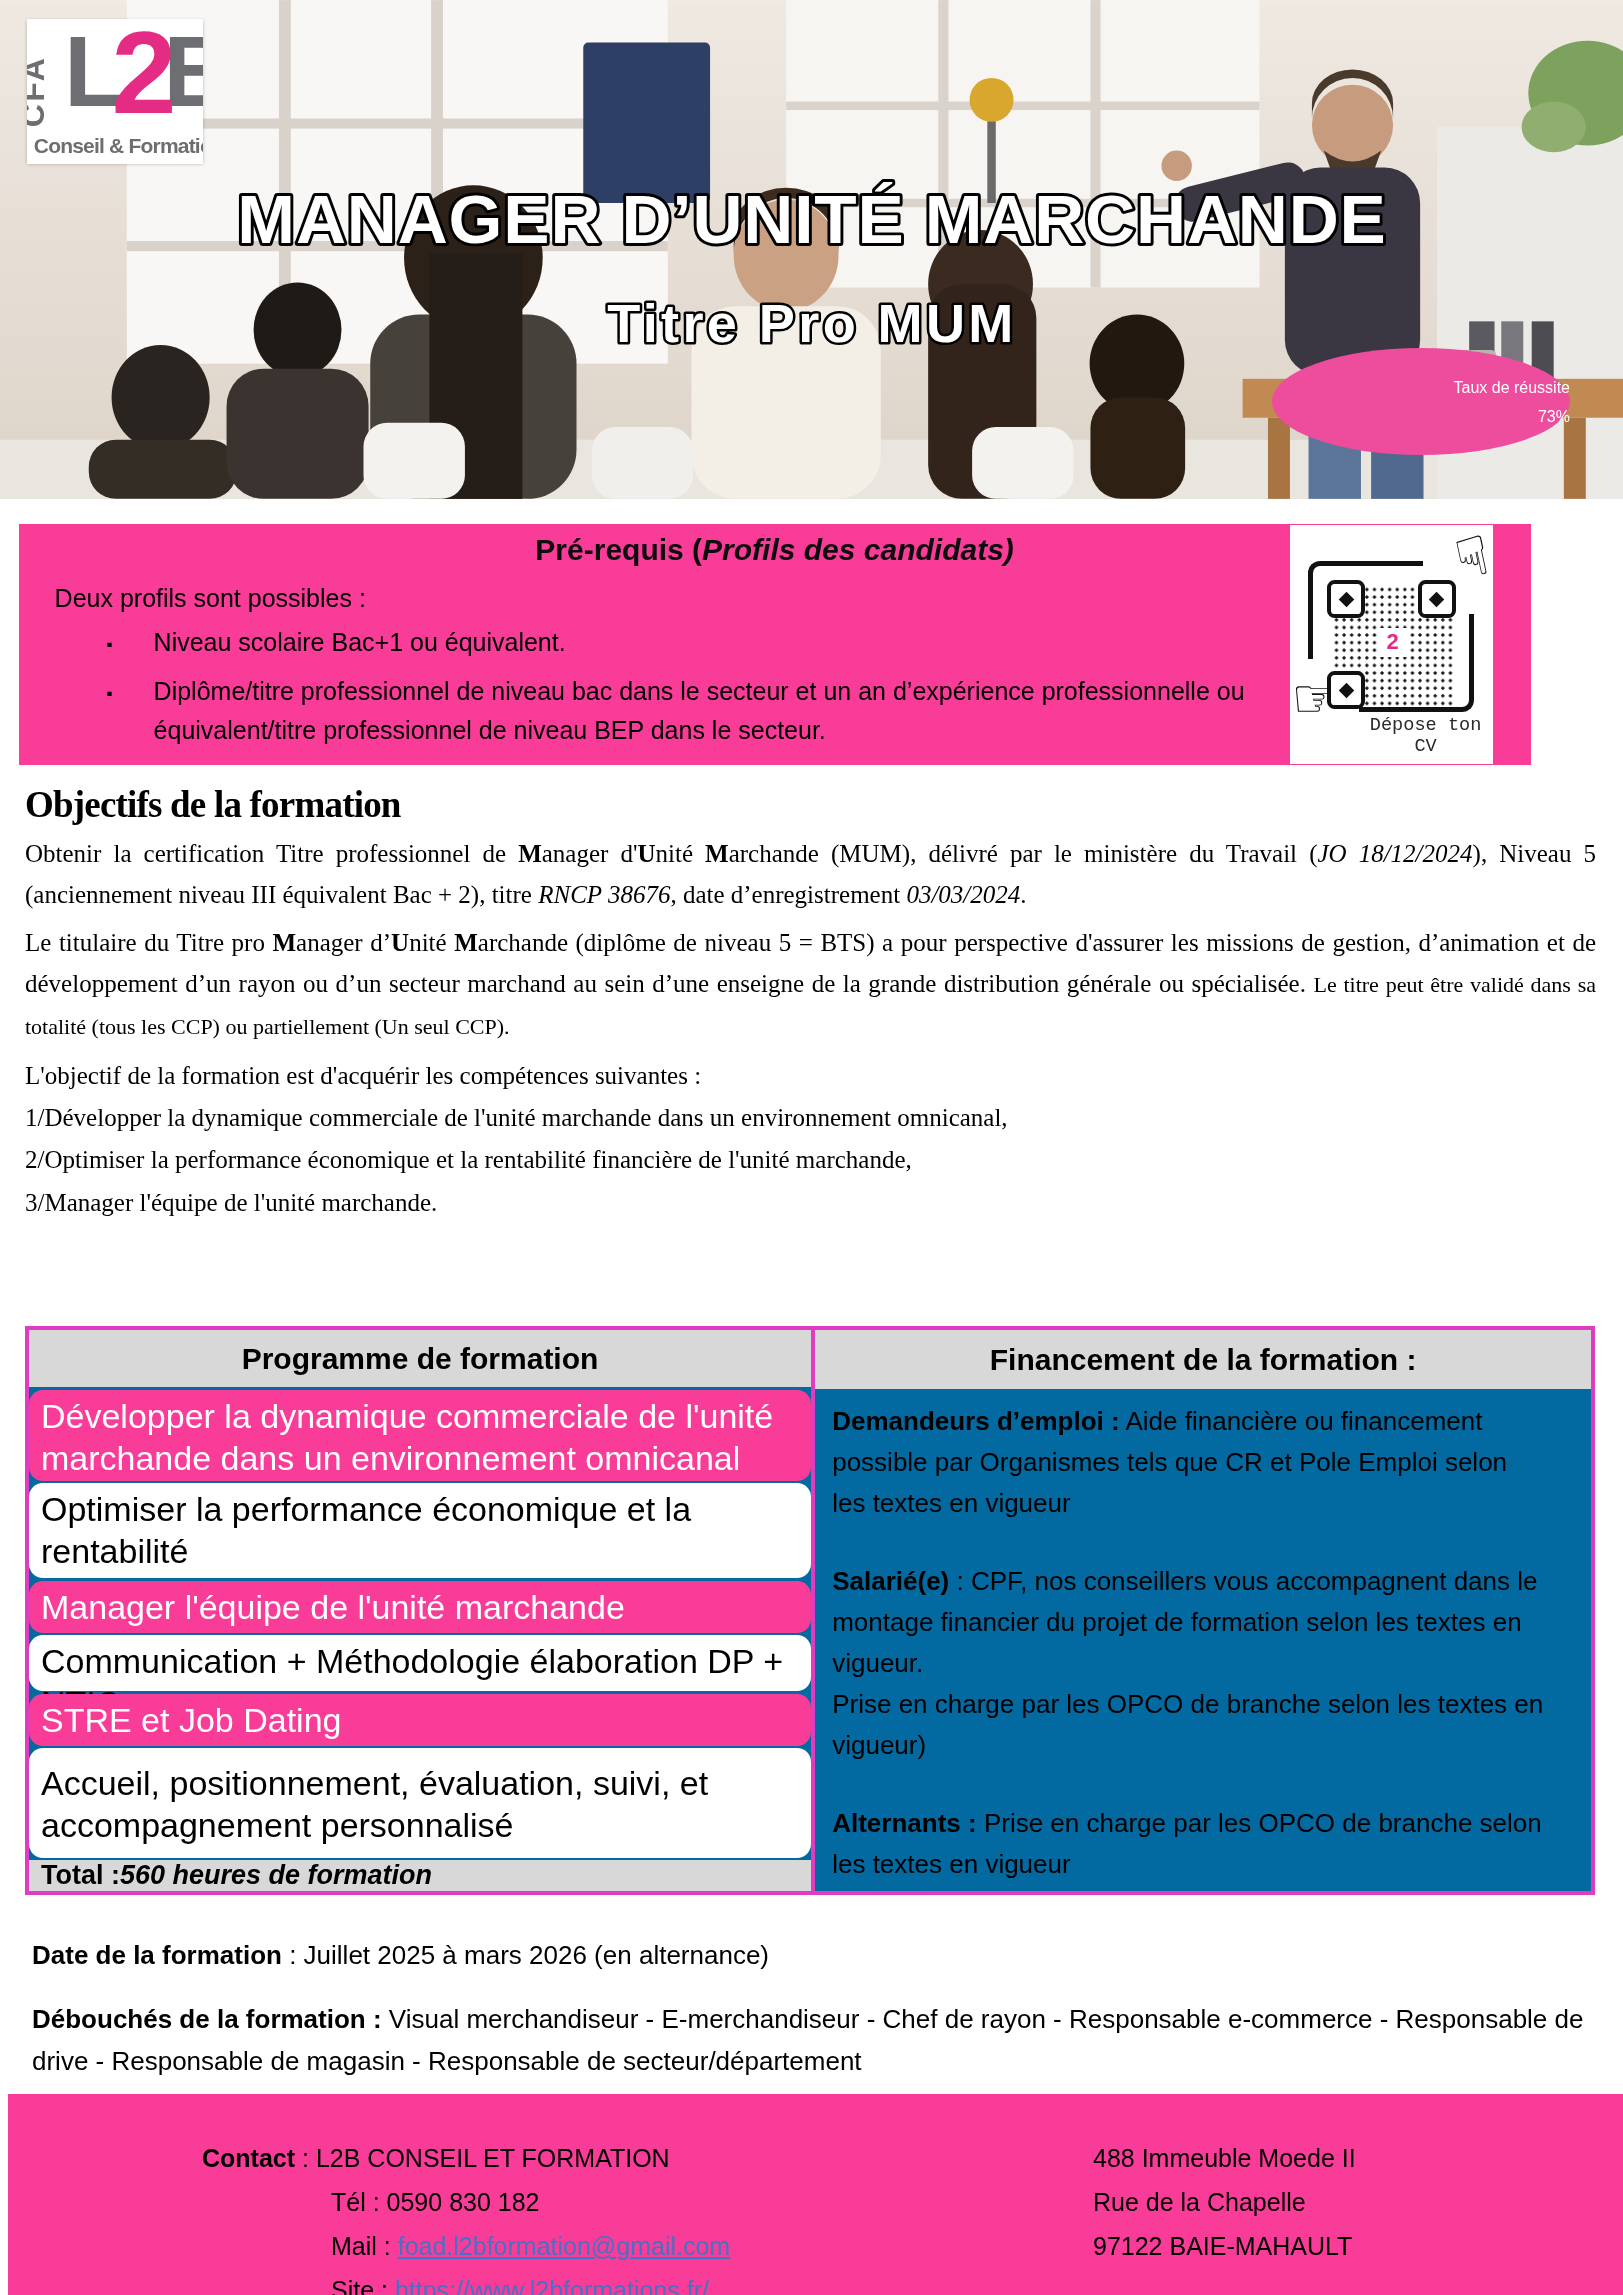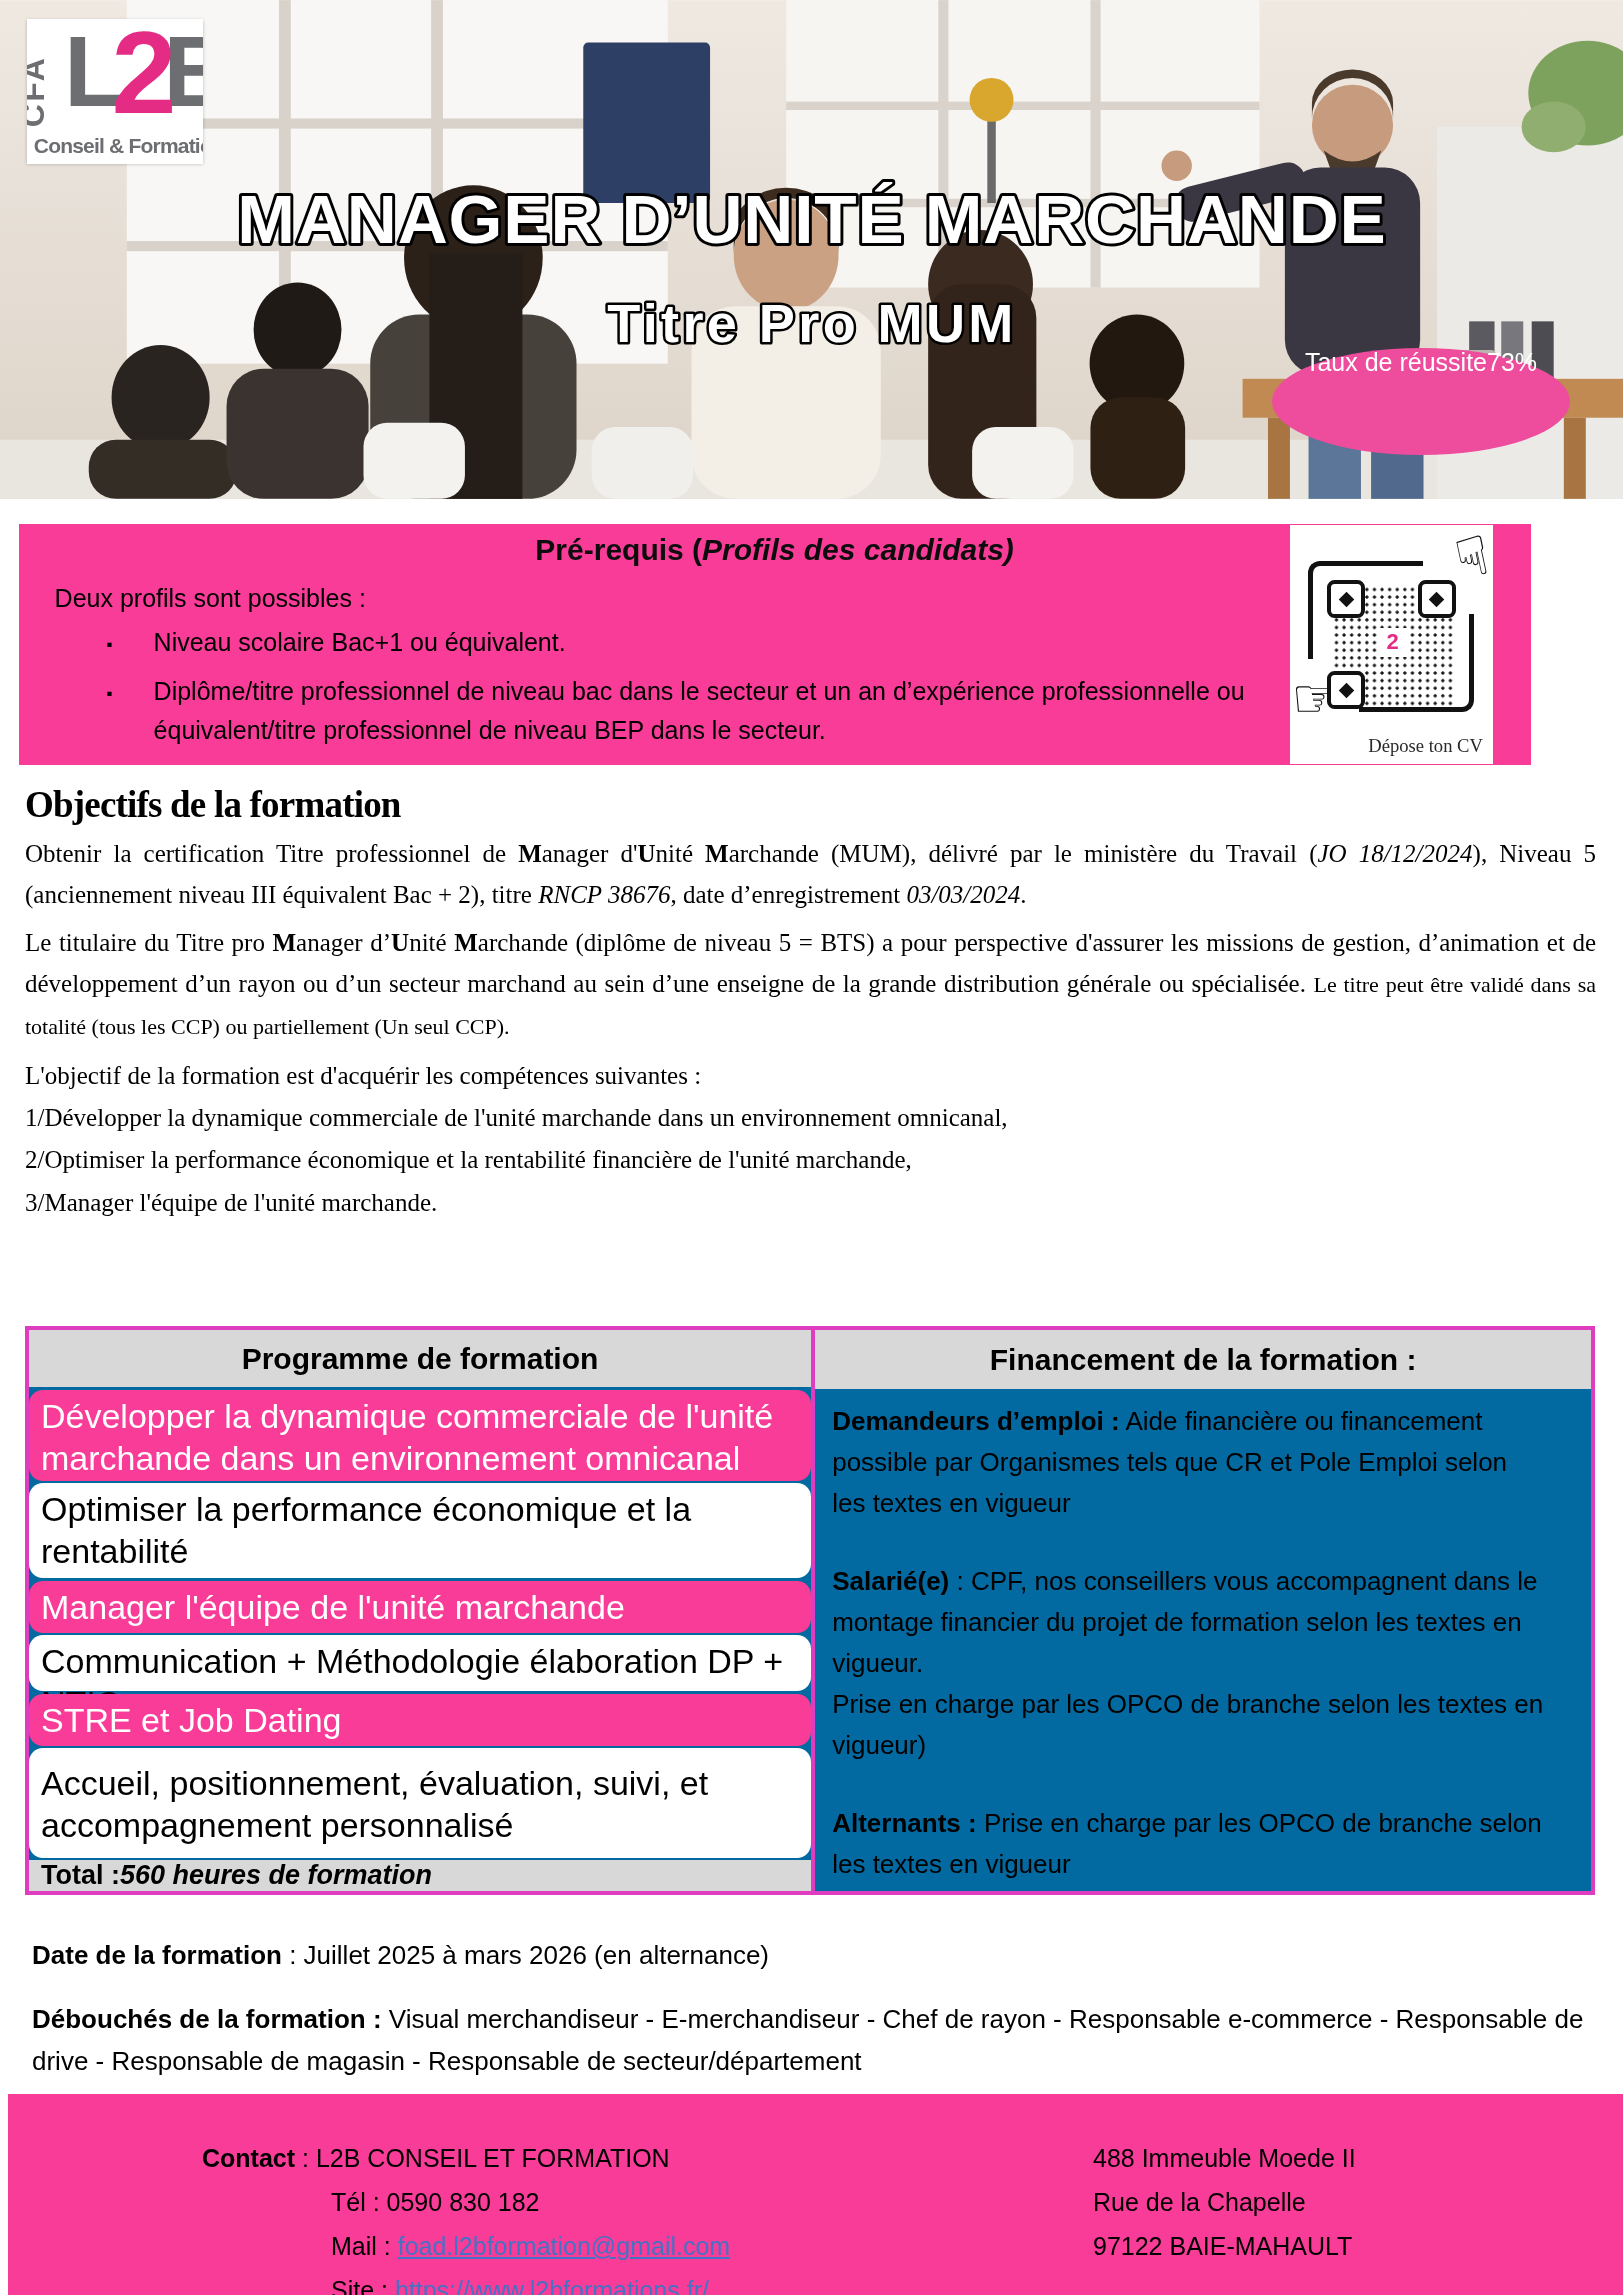--- a/index.html
+++ b/index.html
@@ -16,22 +16,22 @@
         box-shadow:0 0.8px 3.4px rgba(0,0,0,.25);overflow:hidden;}
   .logo-cfa{position:absolute;left:-29px;top:54px;transform:rotate(-90deg);
         font-weight:bold;font-size:32px;color:#6d6e71;letter-spacing:2.5px;}
   .logo-l2b{position:absolute;left:37px;top:-8.5px;font-weight:bold;font-size:100px;
         letter-spacing:-13.5px;color:#6d6e71;line-height:110px;}
   .logo-l2b .two{color:#e42c84;font-size:117px;position:relative;top:6.8px;z-index:2;}
   .logo-sub{position:absolute;left:6.8px;bottom:6.8px;font-weight:bold;font-size:21px;color:#6d6e71;
         letter-spacing:-0.8px;white-space:nowrap;}
   .title-svg{position:absolute;left:127px;top:101px;}
   .badge{position:absolute;left:1272px;top:348px;width:298px;height:107px;border-radius:50%;
-        background:#ee4c9c;color:#fff;display:flex;align-items:flex-start;
-        justify-content:center;font-size:25px;line-height:29px;}
+        background:#ee4c9c;color:#fff;display:flex;flex-direction:column;align-items:flex-end;
+        justify-content:center;font-size:16px;line-height:29px;}
 
   
   .band{position:absolute;left:18.6px;top:524px;width:1512px;height:241px;background:#f93c98;}
   .band-title{ text-align:center;padding-top:8.5px;font-size:30px;color:#0d0d0d;}
   .band-intro{margin:17px 0 0 36px;font-size:25px;}
   .band-bullets{margin:5px 0 0 0;padding:0;list-style:none;}
   .band-bullets li{position:relative;margin:10px 0 0 88px;padding-left:47px;
         font-size:25px;line-height:39px;max-width:1124px;}
   .bullet-glyph{position:absolute;left:0;top:2.5px;font-size:17px;}
 
@@ -47,21 +47,21 @@
   .finder{position:absolute;width:30px;height:30px;border:4.2px solid #111;border-radius:7.6px;
         background:#fff;display:flex;align-items:center;justify-content:center;}
   .finder .dia{width:11px;height:11px;background:#111;transform:rotate(45deg);}
   .qr-center{position:absolute;left:47px;top:44px;width:30px;height:29px;background:#fff;
         display:flex;align-items:center;justify-content:center;font-weight:bold;
         font-size:22px;color:#e42c84;}
   .hand{position:absolute;font-family:"DejaVu Sans",sans-serif;color:#111;}
   .hand-down{right:3.4px;top:1.7px;font-size:54px;transform:rotate(-12deg);}
   .hand-right{left:1.7px;bottom:34px;font-size:54px;}
   .qr-caption{position:absolute;left:0;right:0;bottom:6.8px;text-align:center;
-        padding-left:69px;font-size:18.6px;color:#2a2a2a;font-family:Liberation Serif, serif;}
+        padding-left:69px;font-size:18.6px;color:#2a2a2a;font-family:Liberation Mono, monospace;}
 
   
   .objectifs{position:absolute;left:25px;top:783px;width:1571px;height:541px;font-family:Liberation Serif, serif;}
   .obj-title{font-size:37px;font-weight:bold;letter-spacing:-0.8px;}
   .obj-p{font-size:25px;line-height:41px;text-align:justify;margin-top:6.8px;}
   .obj-p3{font-size:25px;margin-top:15px;}
   .obj-item{font-size:25px;margin-top:14.4px;}
 
   
   .tbl{position:absolute;left:25px;top:1326px;width:1562px;height:561px;

